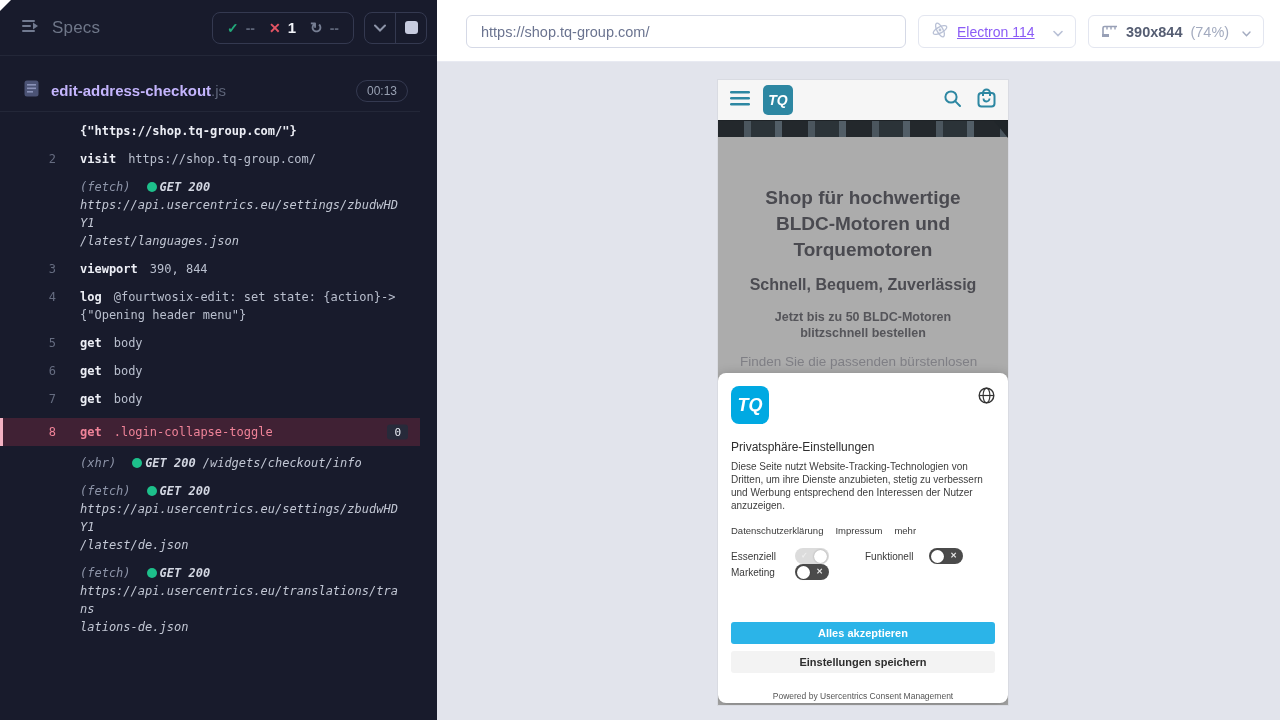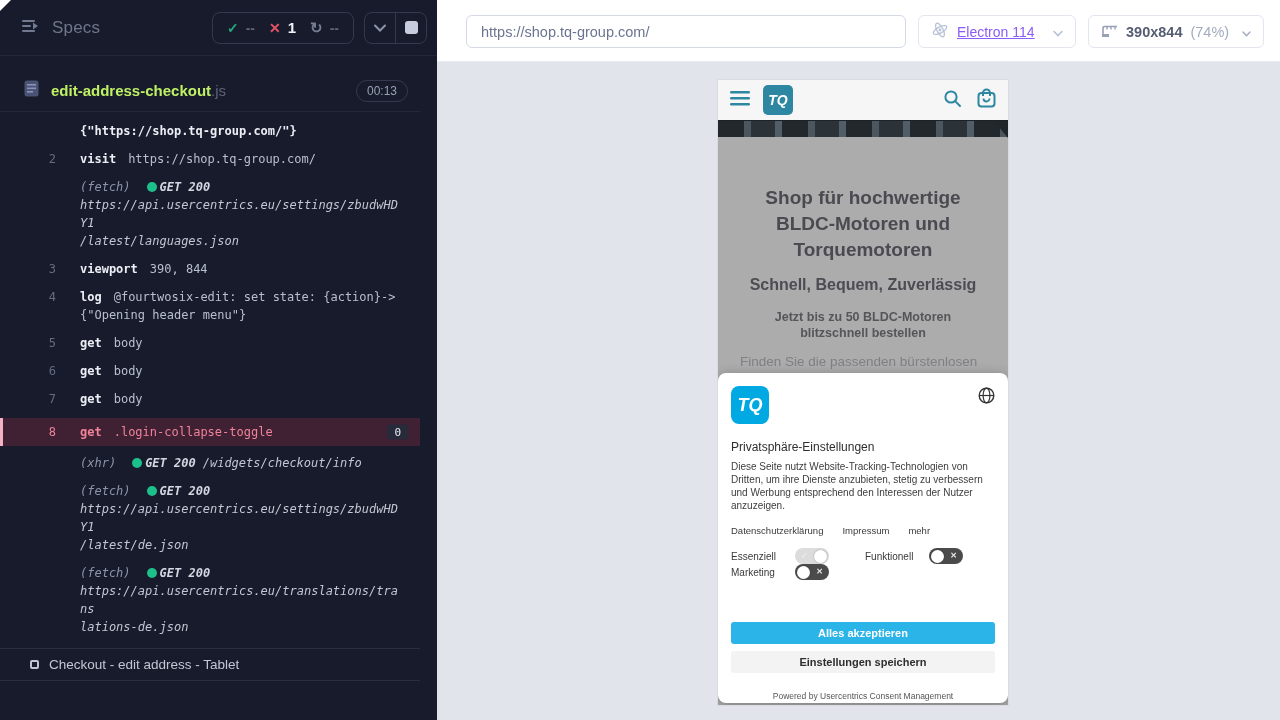--- a/index.html
+++ b/index.html
@@ -25,21 +25,21 @@
   .stat-num.lit { color:#f2f4f9; font-size:15px; }
   .controls-group { margin-left:10px; display:flex; align-items:stretch;
     border:1px solid #343950; border-radius:8px; height:32px; overflow:hidden; }
   .ctl-btn { width:30px; display:flex; align-items:center; justify-content:center; cursor:pointer; }
   .ctl-div { width:1px; background:#343950; }
   .stop-sq { width:13px; height:13px; background:#c7ccdf; border-radius:3px; }
 
   .spec-row { position:absolute; left:0; top:70px; right:17px; height:42px;
     display:flex; align-items:center; padding:0 12px 0 24px;
     border-bottom:1px solid #232738; }
-  .spec-name { color:#bef264; font-weight:bold; font-size:15px; margin-left:12px; }
+  .spec-name { color:#c4b5fd; font-weight:bold; font-size:15px; margin-left:12px; }
   .spec-ext { color:#5d6478; font-size:15px; }
   .time-pill { margin-left:auto; border:1px solid #343950; border-radius:13px;
     color:#98a0b2; font-size:12px; padding:3px 10px; }
 
   
   #cmd-list { position:absolute; left:0; top:113px; right:17px; bottom:72px;
     overflow:hidden; font-family:"DejaVu Sans Mono", monospace; font-size:12px;
     padding-top:9px; }
   .crow { display:flex; position:relative; margin-bottom:10px; padding:0 16px 0 0; }
   .gut { width:56px; flex:none; text-align:right; color:#656c80; line-height:18px; }
@@ -125,21 +125,21 @@
   
   #consent { position:absolute; left:0; top:293px; width:290px; height:330px;
     background:#ffffff; border-radius:8px; box-shadow:0 2px 12px rgba(0,0,0,.28);
     padding:13px; }
   .tq-logo-lg { width:38px; height:38px; background:#00a9e2; border-radius:8px;
     display:flex; align-items:center; justify-content:center; color:#fff;
     font-weight:bold; font-style:italic; font-size:18px; }
   .globe-btn { position:absolute; right:13px; top:14px; cursor:pointer; }
   .c-title { margin-top:16px; font-size:12px; font-weight:normal; color:#2e2e2e; }
   .c-desc { margin-top:6px; font-size:10px; line-height:13px; color:#3d3d3d; width:264px; }
-  .c-links { margin-top:13px; font-size:9.5px; color:#3a3a3a; display:flex; gap:19px; }
+  .c-links { margin-top:13px; font-size:9.5px; color:#3a3a3a; display:flex; gap:12px; }
   .c-link { cursor:pointer; }
   #consent-toggles { margin-top:12px; display:flex; flex-wrap:wrap; width:268px; }
   .tcell { display:flex; align-items:center; width:134px; }
   .tlabel { font-size:10px; color:#3a3a3a; width:56px; }
   .toggle { position:relative; width:34px; height:16px; border-radius:8px;
     margin-left:8px; cursor:pointer; font-size:8px; line-height:16px; }
   .toggle .knob { position:absolute; top:1.5px; width:13px; height:13px;
     border-radius:50%; background:#fff; box-shadow:0 0 2px rgba(0,0,0,.3); }
   .toggle.t-on { background:#dcdcdc; }
   .toggle.t-on .knob { right:2px; }
@@ -299,24 +299,20 @@
         </div>
       </div>
       <div class="crow req">
         <div class="gut"></div>
         <div class="cbody">
           <div></div>
         </div>
       </div>
     </div>
 
-  <div class="rep-footer">
-    <span class="suite-sq"></span>
-    <span class="suite-title">Checkout - edit address - Tablet</span>
-  </div>
 </div>
 
 <div id="scrollcol">
   <span class="scroll-up"></span>
   <span class="scroll-thumb"></span>
   <span class="scroll-down"></span>
 </div>
 
 <div id="toolbar">
   <input id="url-input" value="https://shop.tq-group.com/" style="">

